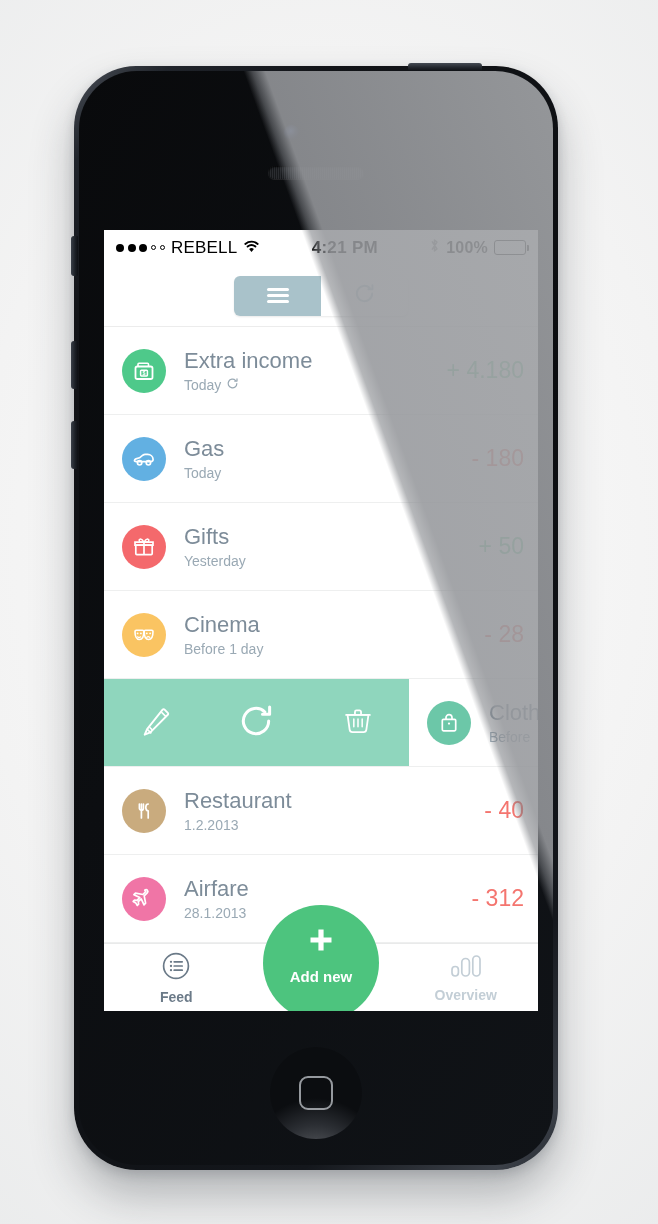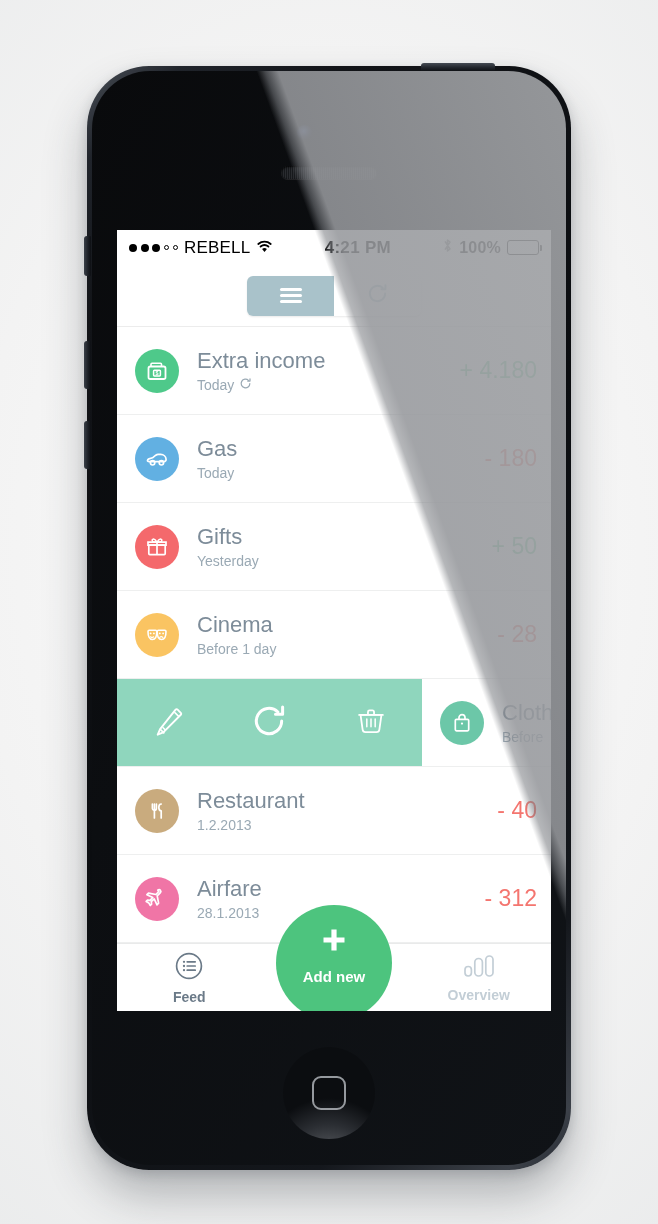--- a/index.html
+++ b/index.html
@@ -9,21 +9,21 @@
     font-family: "Liberation Sans", sans-serif;
   }
   body {
     background: radial-gradient(ellipse 120% 90% at 50% 45%, #fbfbfb 0%, #f3f3f3 45%, #e4e6e7 100%);
     position: relative;
   }
 
   
   #phone {
     position: absolute;
-    left: 87px; top: 66px;
+    left: 74px; top: 66px;
     width: 484px; height: 1104px;
     border-radius: 62px;
     background: linear-gradient(135deg, #4a4f57 0%, #20242b 6%, #121418 16%, #0b0d10 50%, #14171c 84%, #3c4149 96%, #23272e 100%);
     box-shadow: 0 26px 44px rgba(40,46,54,0.30), 0 4px 12px rgba(40,46,54,0.18);
   }
   #phone-inner {
     position: absolute;
     left: 5px; top: 5px; right: 5px; bottom: 5px;
     border-radius: 58px;
     background: linear-gradient(120deg, #090a0c 0%, #0c0e11 40%, #101317 100%);

